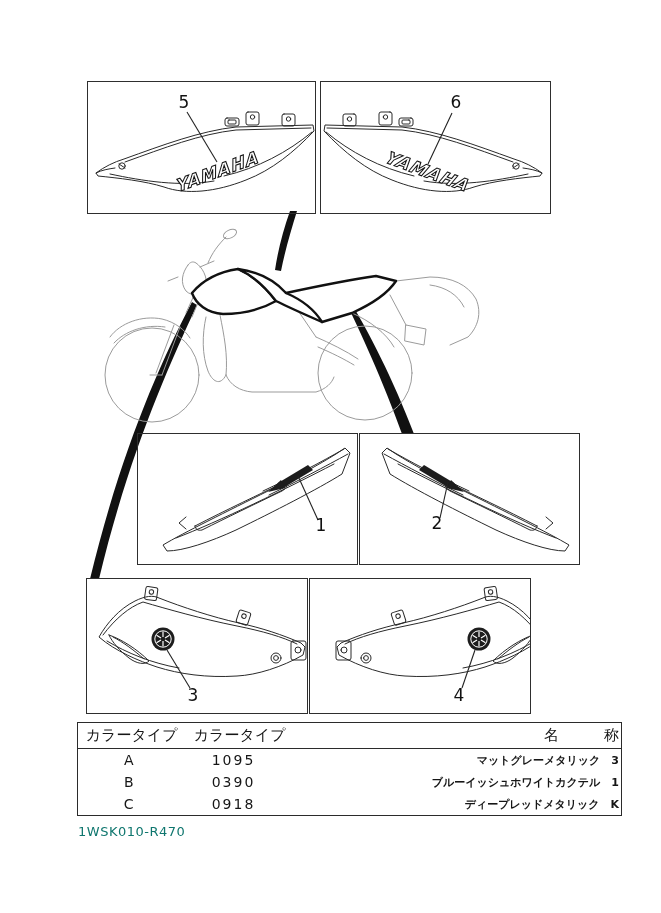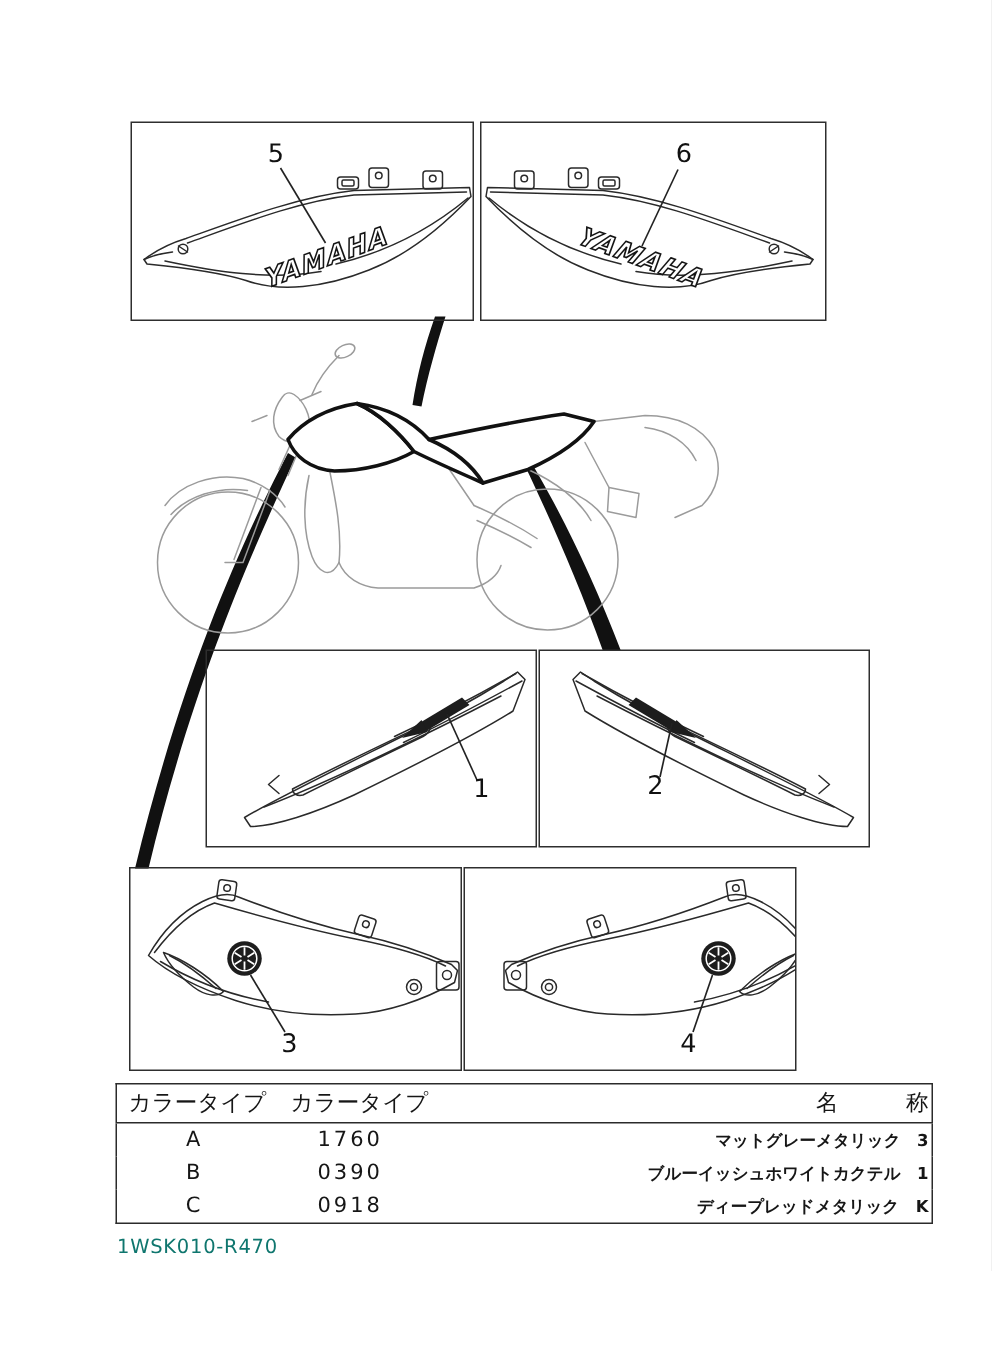--- a/index.html
+++ b/index.html
@@ -279,21 +279,21 @@
     <thead>
       <tr>
         <th>カラータイプ</th>
         <th class="v-div">カラータイプ</th>
         <th class="v-div">名　　　称</th>
       </tr>
     </thead>
     <tbody>
       <tr>
         <td class="cell-center">A</td>
-        <td class="v-div cell-code">1760</td>
+        <td class="v-div cell-code">1095</td>
         <td class="v-div cell-name">マットグレーメタリック　3</td>
       </tr>
       <tr>
         <td class="cell-center">B</td>
         <td class="v-div cell-code">0390</td>
         <td class="v-div cell-name">ブルーイッシュホワイトカクテル　1</td>
       </tr>
       <tr>
         <td class="cell-center">C</td>
         <td class="v-div cell-code">0918</td>

